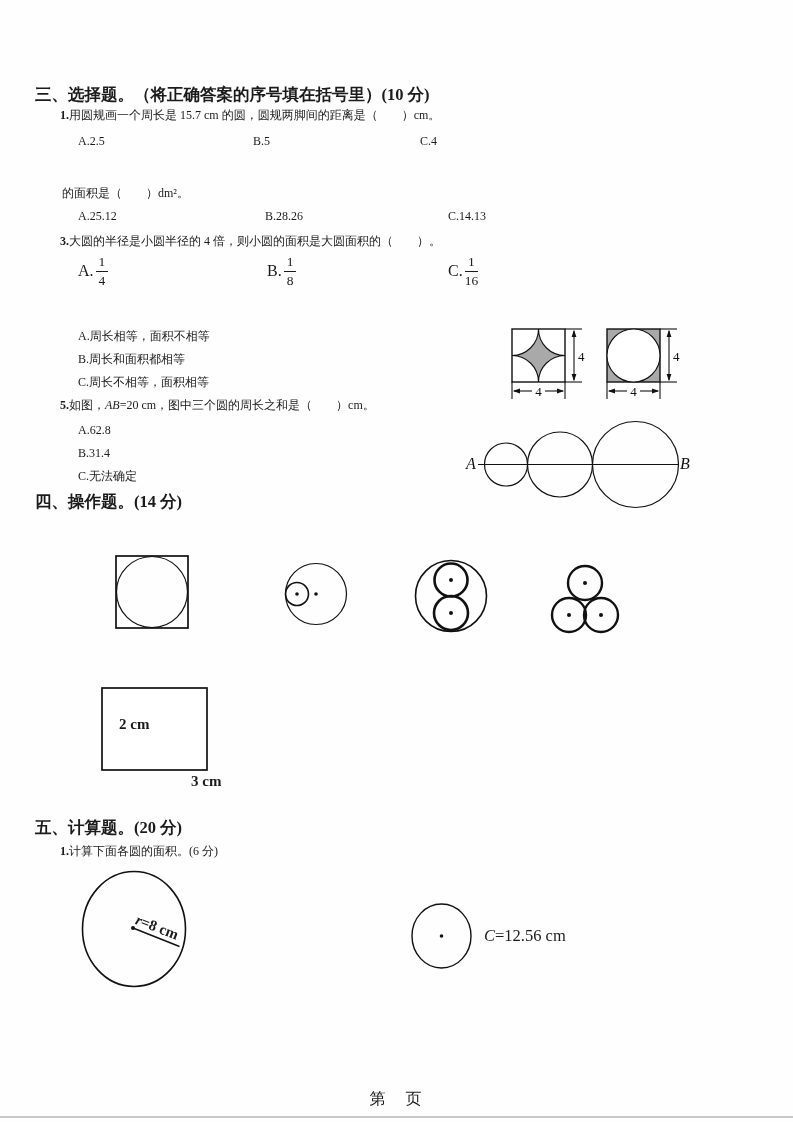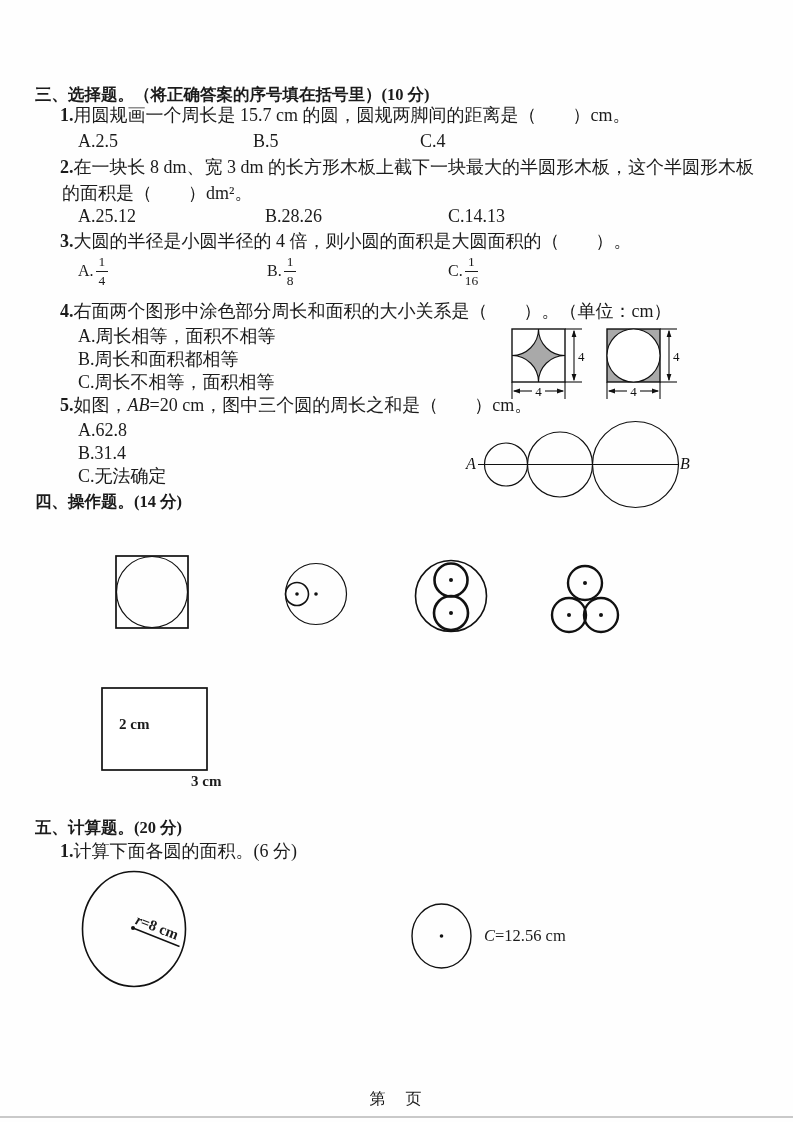--- a/index.html
+++ b/index.html
@@ -1,21 +1,21 @@
 <!DOCTYPE html>
 <html><head>
 <meta charset="utf-8">
 <style>
   * { margin:0; padding:0; box-sizing:border-box; }
   body { background:#ffffff; }
   .page {
     position:relative; width:793px; height:1122px; background:#fefefe;
     font-family:"Liberation Serif","DejaVu Serif",serif; color:#1b1b1b; overflow:hidden;
   }
-  .t { position:absolute; font-size:18px; line-height:19px; white-space:nowrap; }
+  .t { position:absolute; font-size:12px; line-height:19px; white-space:nowrap; }
   .hdr { position:absolute; font-size:16.5px; font-weight:700; white-space:nowrap; }
   .qnum { font-weight:700; }
   .it { font-style:italic; }
   .fracrow { position:absolute; display:flex; align-items:center; height:34px; font-size:16px; }
   .frac { display:inline-block; text-align:center; font-size:13.5px; line-height:1; margin-left:2px; }
   .frac .fnum { display:block; padding:0 3px 2px; border-bottom:1px solid #1b1b1b; }
   .frac .fden { display:block; padding-top:2px; }
   svg { position:absolute; overflow:visible; }
   svg text { font-family:"Liberation Serif","DejaVu Serif",serif; fill:#111; stroke:none; }
   .svglbl { font-style:italic; font-size:16px; }
@@ -33,21 +33,20 @@
 
 <div class="page">
 
   <div class="hdr" style="left:35px;top:84px">三、选择题。（将正确答案的序号填在括号里）(10 分)</div>
 
   <div class="t" style="left:60px;top:106px"><span class="qnum">1.</span><span>用圆规画一个周长是 15.7 cm 的圆，圆规两脚间的距离是（　　）cm。</span></div>
   <div class="t" style="left:78px;top:132px">A.2.5</div>
   <div class="t" style="left:253px;top:132px">B.5</div>
   <div class="t" style="left:420px;top:132px">C.4</div>
 
-  <div class="t" style="left:60px;top:158px"><span class="qnum">2.</span><span>在一块长 8 dm、宽 3 dm 的长方形木板上截下一块最大的半圆形木板，这个半圆形木板</span></div>
   <div class="t" style="left:62px;top:184px">的面积是（　　）dm²。</div>
   <div class="t" style="left:78px;top:207px">A.25.12</div>
   <div class="t" style="left:265px;top:207px">B.28.26</div>
   <div class="t" style="left:448px;top:207px">C.14.13</div>
 
   <div class="t" style="left:60px;top:232px"><span class="qnum">3.</span><span>大圆的半径是小圆半径的 4 倍，则小圆的面积是大圆面积的（　　）。</span></div>
   <div class="fracrow" style="left:78px;top:254px">
       <span>A.</span>
       <span class="frac">
         <span class="fnum">1</span>
@@ -62,21 +61,20 @@
       </span>
     </div>
   <div class="fracrow" style="left:448px;top:254px">
       <span>C.</span>
       <span class="frac">
         <span class="fnum">1</span>
         <span class="fden">16</span>
       </span>
     </div>
 
-  <div class="t" style="left:60px;top:302px"><span class="qnum">4.</span><span>右面两个图形中涂色部分周长和面积的大小关系是（　　）。（单位：cm）</span></div>
   <div class="t" style="left:78px;top:327px">A.周长相等，面积不相等</div>
   <div class="t" style="left:78px;top:350px">B.周长和面积都相等</div>
   <div class="t" style="left:78px;top:373px">C.周长不相等，面积相等</div>
 
   <svg width="185" height="78" style="left:505px;top:325px">
     <g transform="translate(7,4)" stroke="#111" stroke-width="1.1">
       <rect x="0" y="0" width="53" height="53" fill="#fff" stroke-width="1.4"></rect>
       <line x1="0" y1="26.5" x2="53" y2="26.5"></line>
       <path d="M26.5,0 A26.5,26.5 0 0 0 53,26.5 A26.5,26.5 0 0 0 26.5,53 A26.5,26.5 0 0 0 0,26.5 A26.5,26.5 0 0 0 26.5,0 Z" fill="#a9a9a9"></path>
       <line x1="53" y1="0" x2="70" y2="0"></line>

